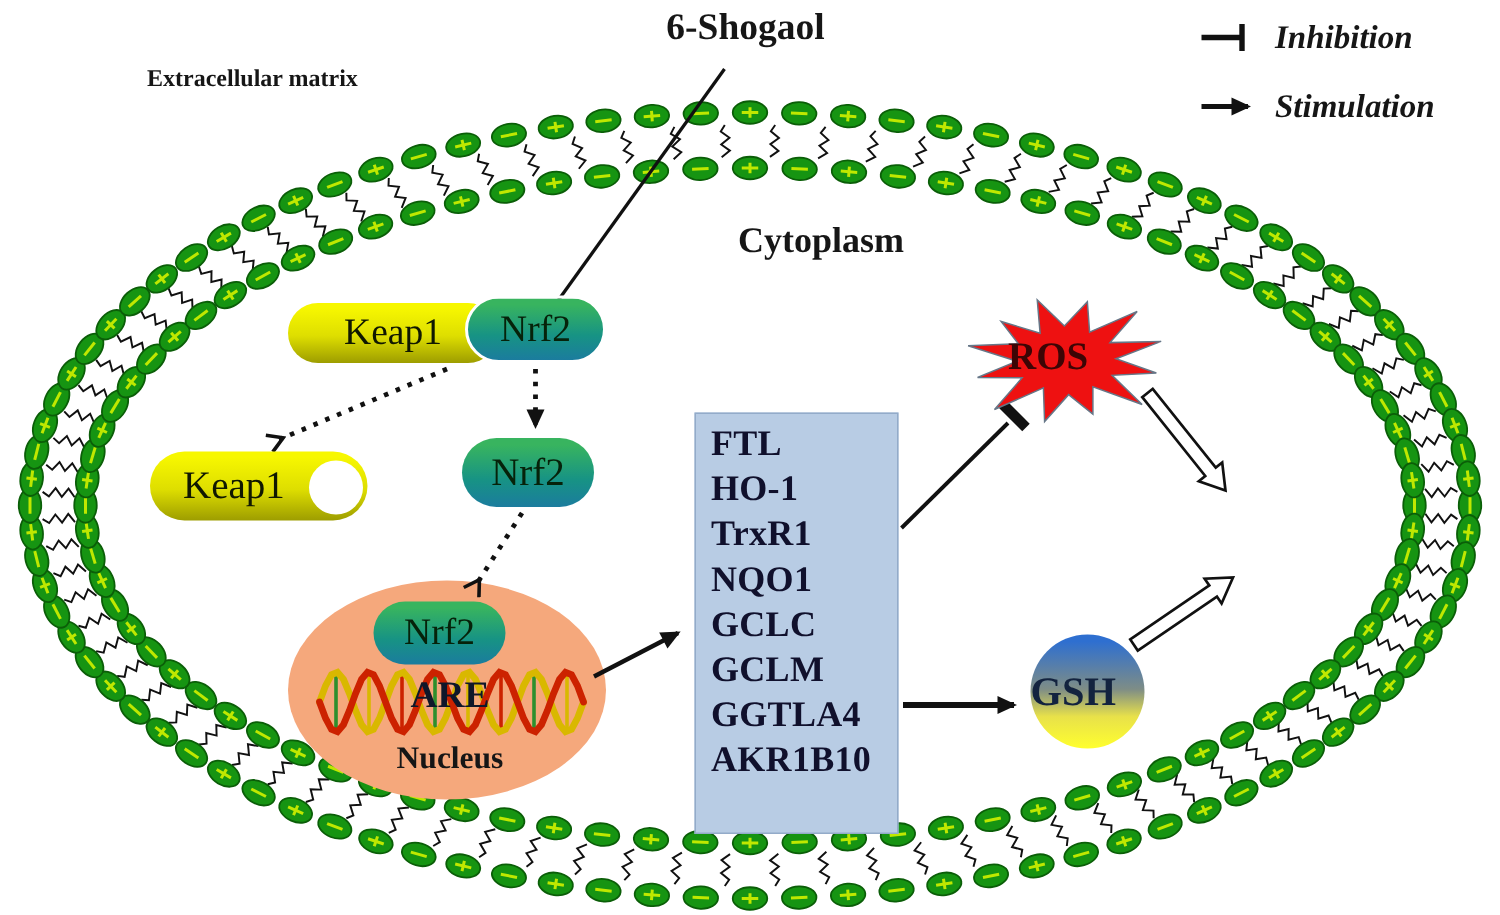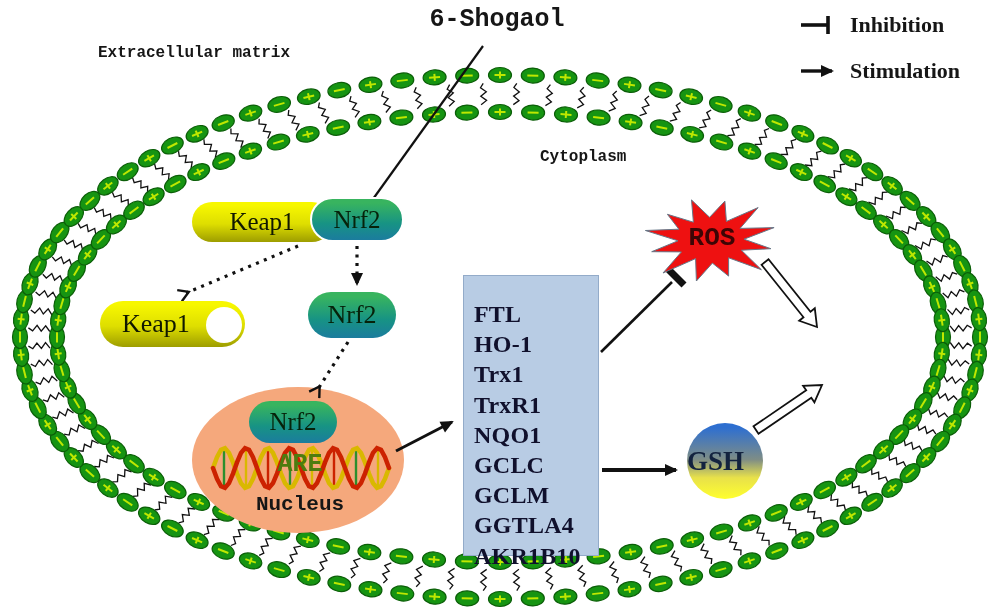--- a/index.html
+++ b/index.html
@@ -3,52 +3,52 @@
 <meta charset="utf-8">
 <style>
   html,body{margin:0;padding:0;background:#fff;}
   .stage{position:relative;width:1000px;height:610px;background:#fff;overflow:hidden;
          font-family:"Liberation Serif","DejaVu Serif",serif;}
   svg.layer{position:absolute;left:0;top:0;}
   #membrane-svg{z-index:1;}
   .nucleus{position:absolute;left:192px;top:387px;width:212px;height:146px;border-radius:50%;
            background:#f5a87c;z-index:2;}
   .gene-box{position:absolute;left:463px;top:275px;width:136px;height:281px;background:#b8cce4;
-            border:1px solid #93abc9;z-index:2;box-sizing:border-box;padding:23px 0 0 10px;}
+            border:1px solid #93abc9;z-index:2;box-sizing:border-box;padding:5px 0 0 10px;}
   .gene-box div{font-weight:bold;font-size:24px;line-height:30.2px;color:#10102c;letter-spacing:0.2px;}
   #connector-svg{z-index:3;}
   .pill{position:absolute;display:flex;align-items:center;justify-content:center;
         font-weight:normal;color:#101800;z-index:4;box-sizing:border-box;}
   .keap1c{left:192px;top:202px;width:140px;height:40px;border-radius:20px;font-size:25px;
           background:linear-gradient(180deg,#f7f700 8%,#dede00 55%,#9d9d00 100%);}
   .nrf2c{left:310px;top:197px;width:94px;height:45px;border-radius:23px;font-size:25px;color:#06220a;
          border:2px solid #ffffff;background:linear-gradient(180deg,#38b45f 10%,#179384 60%,#1b7c9e 100%);}
   .keap1f{left:100px;top:301px;width:145px;height:46px;border-radius:23px;font-size:26px;
           background:linear-gradient(180deg,#f7f700 8%,#dede00 55%,#9d9d00 100%);
           justify-content:flex-start;padding-left:22px;}
   .bite{position:absolute;left:206px;top:307px;width:36px;height:36px;border-radius:50%;
         background:#ffffff;z-index:5;}
   .nrf2f{left:308px;top:292px;width:88px;height:46px;border-radius:23px;font-size:26px;color:#06220a;
          background:linear-gradient(180deg,#38b45f 10%,#179384 60%,#1b7c9e 100%);}
   .nrf2n{left:249px;top:401px;width:88px;height:42px;border-radius:21px;font-size:25px;color:#06220a;
          background:linear-gradient(180deg,#38b45f 10%,#179384 60%,#1b7c9e 100%);}
   .gsh{position:absolute;left:687px;top:423px;width:76px;height:76px;border-radius:50%;z-index:4;
        display:flex;align-items:center;justify-content:flex-start;font-weight:bold;font-size:27px;color:#13233f;
        background:linear-gradient(180deg,#2e6fd0 6%,#7e8d86 48%,#e8e14a 72%,#ffff2e 100%);}
-  .lbl{position:absolute;font-weight:bold;color:#161616;z-index:6;white-space:nowrap;font-family:Liberation Mono, monospace;}
+  .lbl{position:absolute;font-weight:bold;color:#161616;z-index:6;white-space:nowrap;}
   .title{left:397px;top:5px;width:200px;text-align:center;font-size:25px;}
   .extra{left:98px;top:44px;font-size:16px;}
-  .cyto{left:492px;top:148px;font-size:16px;margin-left:48px;}
+  .cyto{left:492px;top:148px;font-size:24px;}
   .nuclbl{left:240px;top:493px;width:120px;text-align:center;font-size:21px;}
-  .arelbl{left:258px;top:450px;width:84px;text-align:center;font-size:25px;color:#4d7c0f;}
-  .roslbl{left:672px;top:223px;width:80px;text-align:center;font-size:26px;color:#3d0505;z-index:6;}
+  .arelbl{left:258px;top:450px;width:84px;text-align:center;font-size:25px;color:#0f172a;}
+  .roslbl{left:672px;top:223px;width:80px;font-size:26px;color:#3d0505;z-index:6;}
   .antiox{left:762px;top:329px;font-size:24px;line-height:29px;}
   .legend{position:absolute;left:798px;top:2px;z-index:6;}
   .legend-row{display:flex;align-items:center;gap:12px;height:46px;}
-  .legend-row .txt{font-weight:bold;font-size:22px;color:#161616;}
+  .legend-row .txt{font-weight:bold;font-size:22px;color:#161616;font-style:italic;}
 </style>
 </head>
 <body>
 
 <div class="stage">
 
   <svg id="membrane-svg" class="layer" width="1000" height="610">
     <g id="membrane-layer">
         <path d="M971.6,346.1 L967.4,343.1 L962.9,348.6 L958.8,342.8 L954.3,348.2 L950.2,342.5" fill="none" stroke="#111111" stroke-width="1.3"></path>
         <path d="M969.2,364.1 L965.2,360.9 L960.3,366.0 L956.7,360.0 L951.8,365.1 L948.1,359.1" fill="none" stroke="#111111" stroke-width="1.3"></path>
@@ -930,21 +930,20 @@
           <line x1="-5.5" y1="0" x2="5.5" y2="0" stroke="#bfe800" stroke-width="2"></line>
           <line x1="0" y1="-3.5" x2="0" y2="3.5" stroke="#bfe800" stroke-width="2"></line>
         </g>
       </g>
   </svg>
 
   <div class="nucleus"></div>
   <div class="gene-box">
     <div>FTL</div>
     <div>HO-1</div>
-    <div>Trx1</div>
     <div>TrxR1</div>
     <div>NQO1</div>
     <div>GCLC</div>
     <div>GCLM</div>
     <div>GGTLA4</div>
     <div>AKR1B10</div>
   </div>
 
   <svg id="connector-svg" class="layer" width="1000" height="610">
     <defs>

